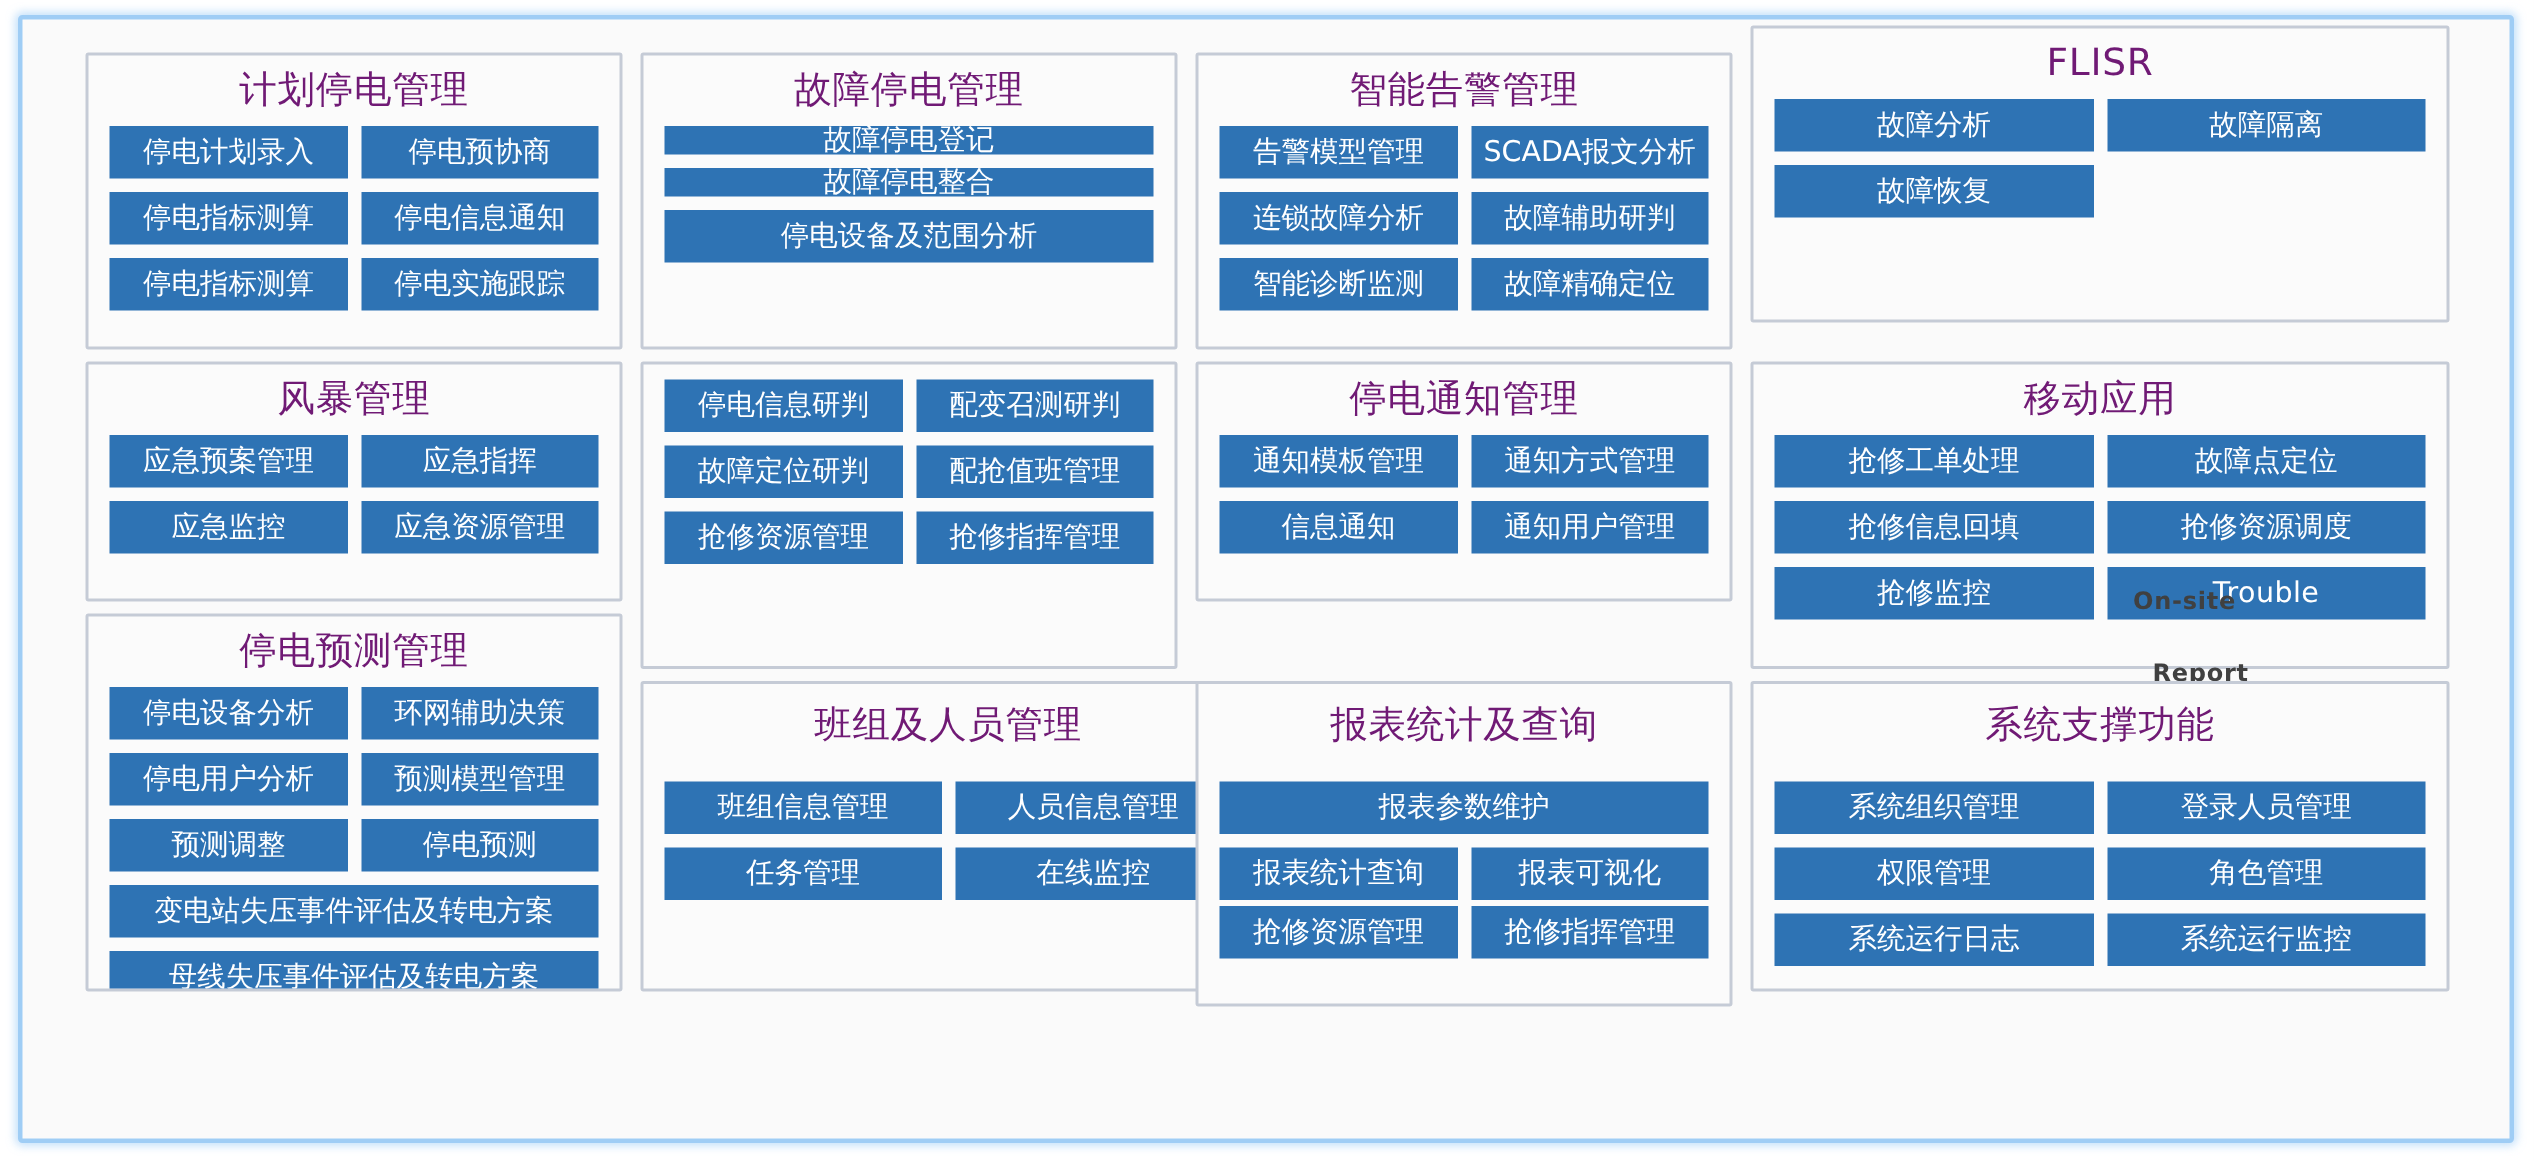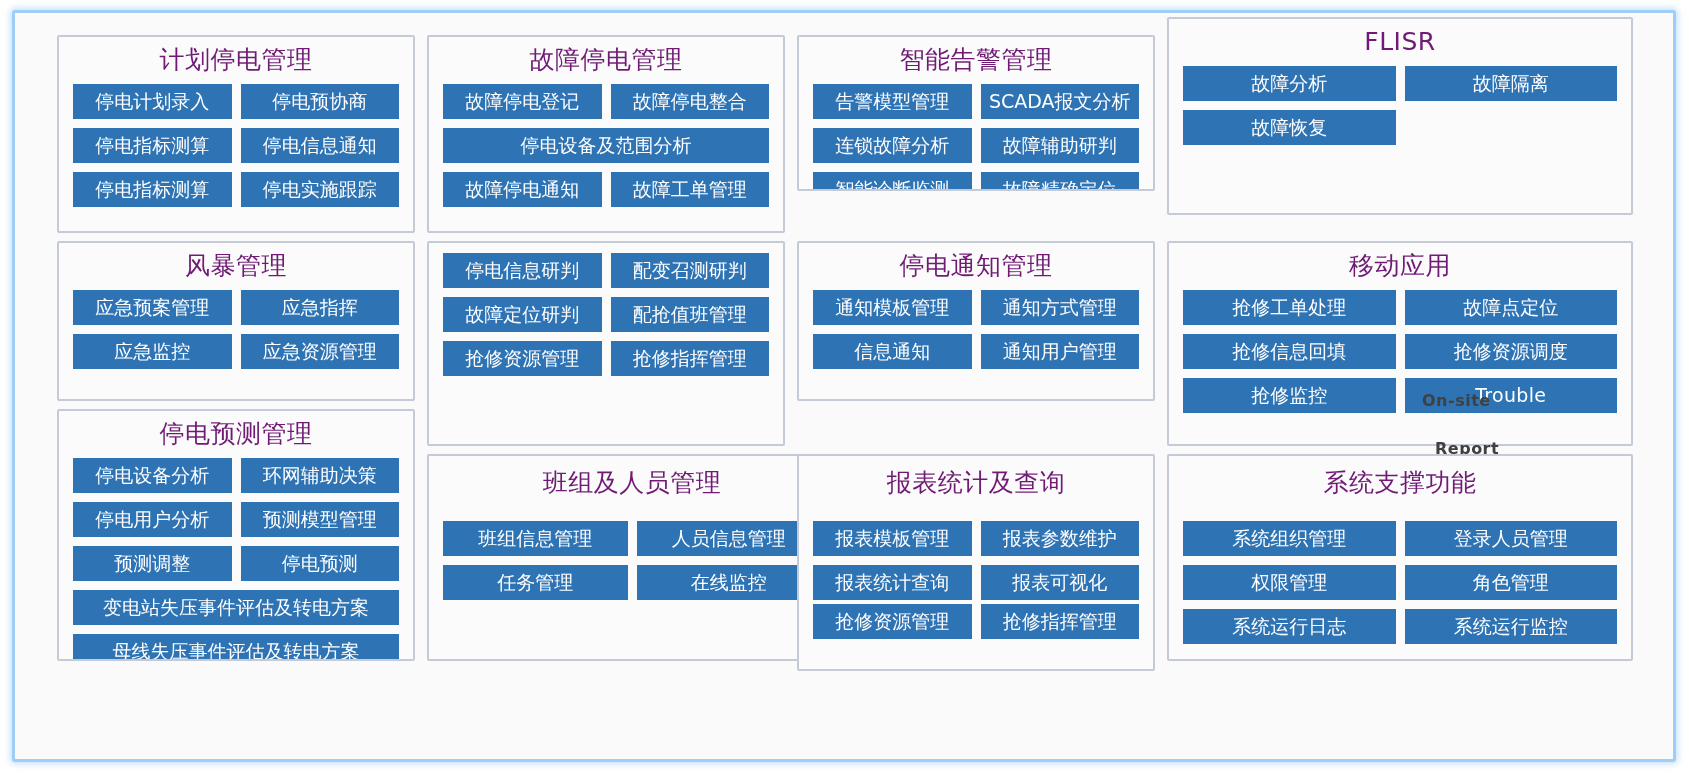--- a/index.html
+++ b/index.html
@@ -88,21 +88,21 @@
     font-weight: 700;
     letter-spacing: 0.5px;
     white-space: nowrap;
     pointer-events: none;
     line-height: 1;
   }
 
   
   #panel-planned-outage { left: 42px;   top: 22px;  width: 358px; height: 198px; }
   #panel-fault-outage   { left: 412px;  top: 22px;  width: 358px; height: 198px; }
-  #panel-smart-alarm    { left: 782px;  top: 22px;  width: 358px; height: 156px; }
+  #panel-smart-alarm    { left: 782px;  top: 22px;  width: 358px; height: 198px; }
   #panel-flisr          { left: 1152px; top: 4px;  width: 466px; height: 198px; }
 
   #panel-storm          { left: 42px;   top: 228px; width: 358px; height: 160px; }
   #panel-repair         { left: 412px;  top: 228px; width: 358px; height: 205px; }
   #panel-outage-notice  { left: 782px;  top: 228px; width: 358px; height: 160px; }
   #panel-mobile-app     { left: 1152px; top: 228px; width: 466px; height: 205px; }
 
   #panel-outage-forecast{ left: 42px;   top: 396px; width: 358px; height: 252px; }
   #panel-crew           { left: 412px;  top: 441px; width: 410px; height: 207px; }
   #panel-report         { left: 782px;  top: 441px; width: 358px; height: 217px; }
@@ -137,30 +137,26 @@
             <div class="btn half">停电实施跟踪</div>
           </div>
         </div>
       </div>
     </section>
 
     <section class="panel" id="panel-fault-outage">
       <div class="inner">
         <div class="panel-title">故障停电管理</div>
         <div class="btn-rows">
-          <div class="btn-row" style="margin-bottom:9px;">
+          <div class="btn-row" style="margin-bottom:9px;flex-direction:column;">
             <div class="btn half">故障停电登记</div>
             <div class="btn half">故障停电整合</div>
           </div>
           <div class="btn-row" style="margin-bottom:9px;">
             <div class="btn full">停电设备及范围分析</div>
-          </div>
-          <div class="btn-row">
-            <div class="btn half">故障停电通知</div>
-            <div class="btn half">故障工单管理</div>
           </div>
         </div>
       </div>
     </section>
 
     <section class="panel" id="panel-smart-alarm">
       <div class="inner">
         <div class="panel-title">智能告警管理</div>
         <div class="btn-rows">
           <div class="btn-row" style="margin-bottom:9px;">
@@ -309,21 +305,20 @@
           </div>
         </div>
       </div>
     </section>
 
     <section class="panel" id="panel-report">
       <div class="inner" style="padding-top:14px;">
         <div class="panel-title" style="margin-bottom:26px;">报表统计及查询</div>
         <div class="btn-rows">
           <div class="btn-row" style="margin-bottom:9px;">
-            <div class="btn half">报表模板管理</div>
             <div class="btn half">报表参数维护</div>
           </div>
           <div class="btn-row" style="margin-bottom:4px;">
             <div class="btn half">报表统计查询</div>
             <div class="btn half">报表可视化</div>
           </div>
           <div class="btn-row">
             <div class="btn half">抢修资源管理</div>
             <div class="btn half">抢修指挥管理</div>
           </div>

